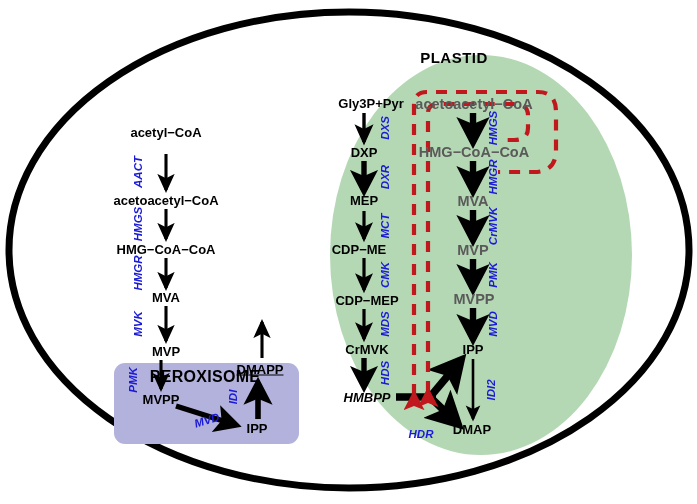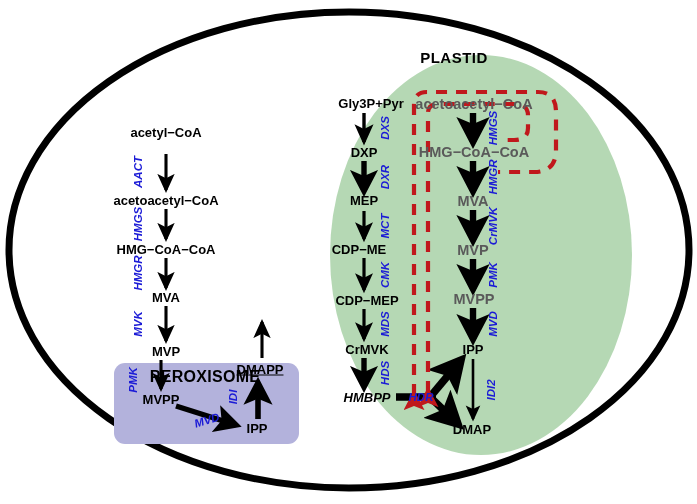--- a/index.html
+++ b/index.html
@@ -114,21 +114,21 @@
   <div class="lbl met" style="left:367px;top:300px;">CDP−MEP</div>
   <div class="lbl met" style="left:367px;top:349px;">CrMVK</div>
   <div class="lbl met" style="left:367px;top:397px;font-style:italic;">HMBPP</div>
 
   <div class="lbl enz enz-rot" style="left:386px;top:128px;">DXS</div>
   <div class="lbl enz enz-rot" style="left:386px;top:177px;">DXR</div>
   <div class="lbl enz enz-rot" style="left:386px;top:226px;">MCT</div>
   <div class="lbl enz enz-rot" style="left:386px;top:275px;">CMK</div>
   <div class="lbl enz enz-rot" style="left:386px;top:324px;">MDS</div>
   <div class="lbl enz enz-rot" style="left:386px;top:373px;">HDS</div>
-  <div class="lbl enz" style="left:421px;top:398px;">HDR</div>
+  <div class="lbl enz" style="left:421px;top:435px;">HDR</div>
 
   <div class="lbl met-grey" style="left:474px;top:104px;">acetoacetyl−CoA</div>
   <div class="lbl met-grey" style="left:474px;top:152px;">HMG−CoA−CoA</div>
   <div class="lbl met-grey" style="left:473px;top:201px;">MVA</div>
   <div class="lbl met-grey" style="left:473px;top:250px;">MVP</div>
   <div class="lbl met-grey" style="left:474px;top:299px;">MVPP</div>
   <div class="lbl met" style="left:473px;top:349px;">IPP</div>
   <div class="lbl met" style="left:472px;top:429px;">DMAP</div>
 
   <div class="lbl enz enz-rot" style="left:494px;top:128px;">HMGS</div>

